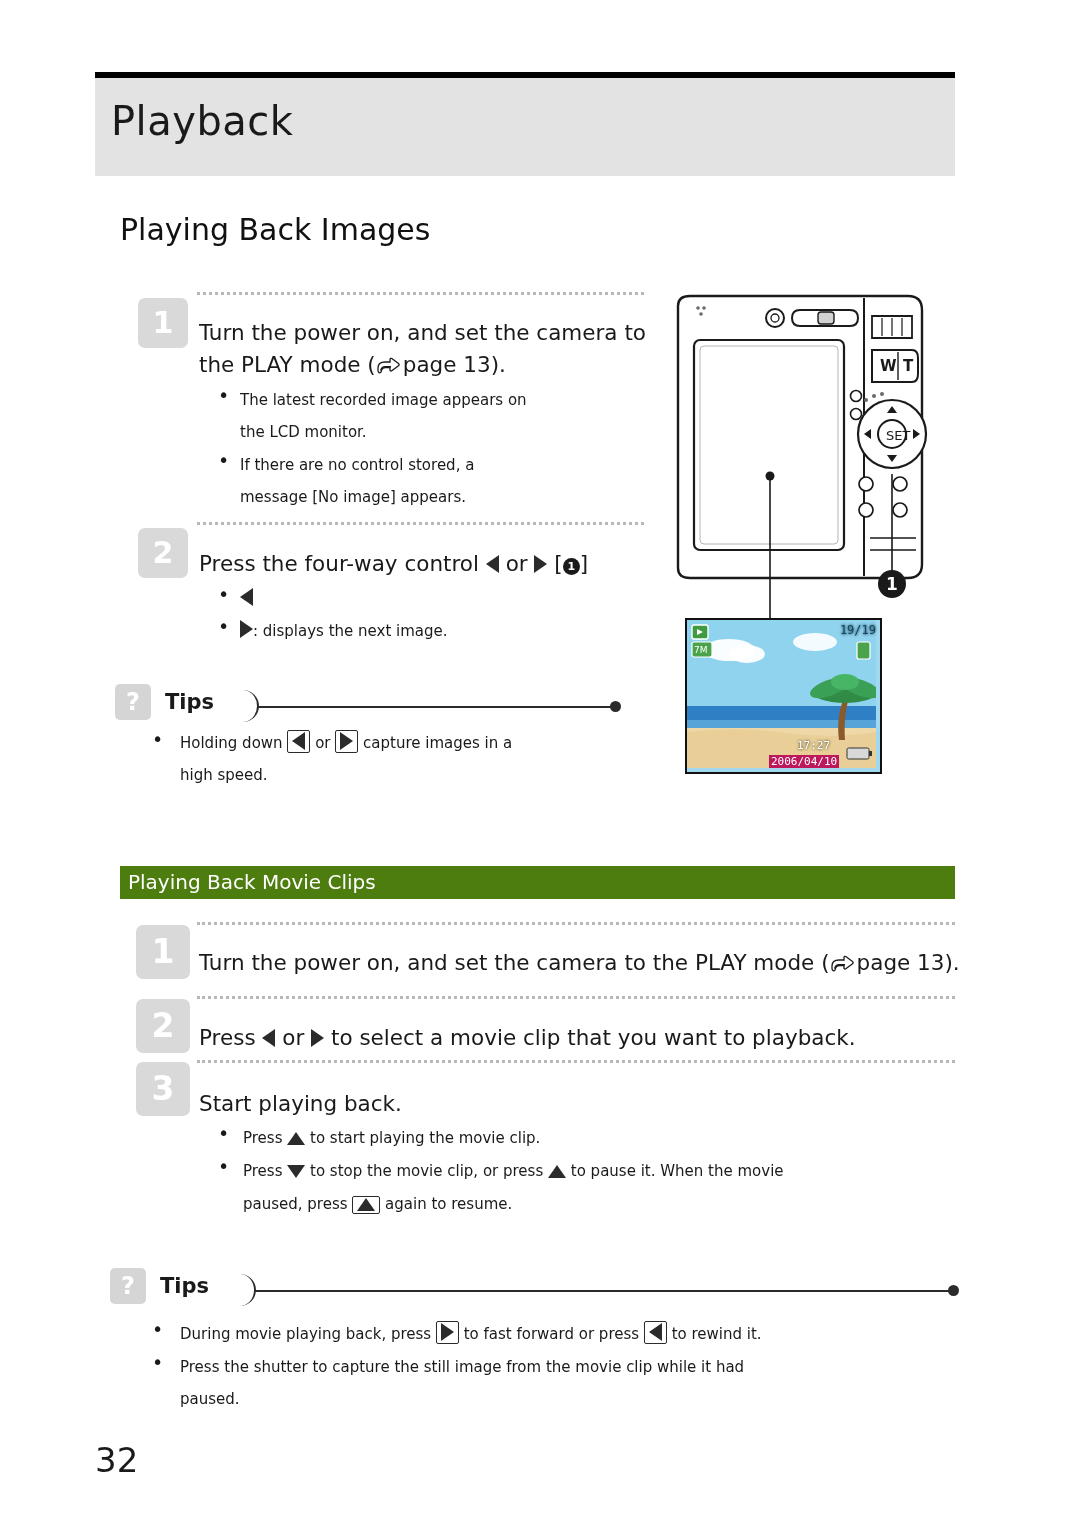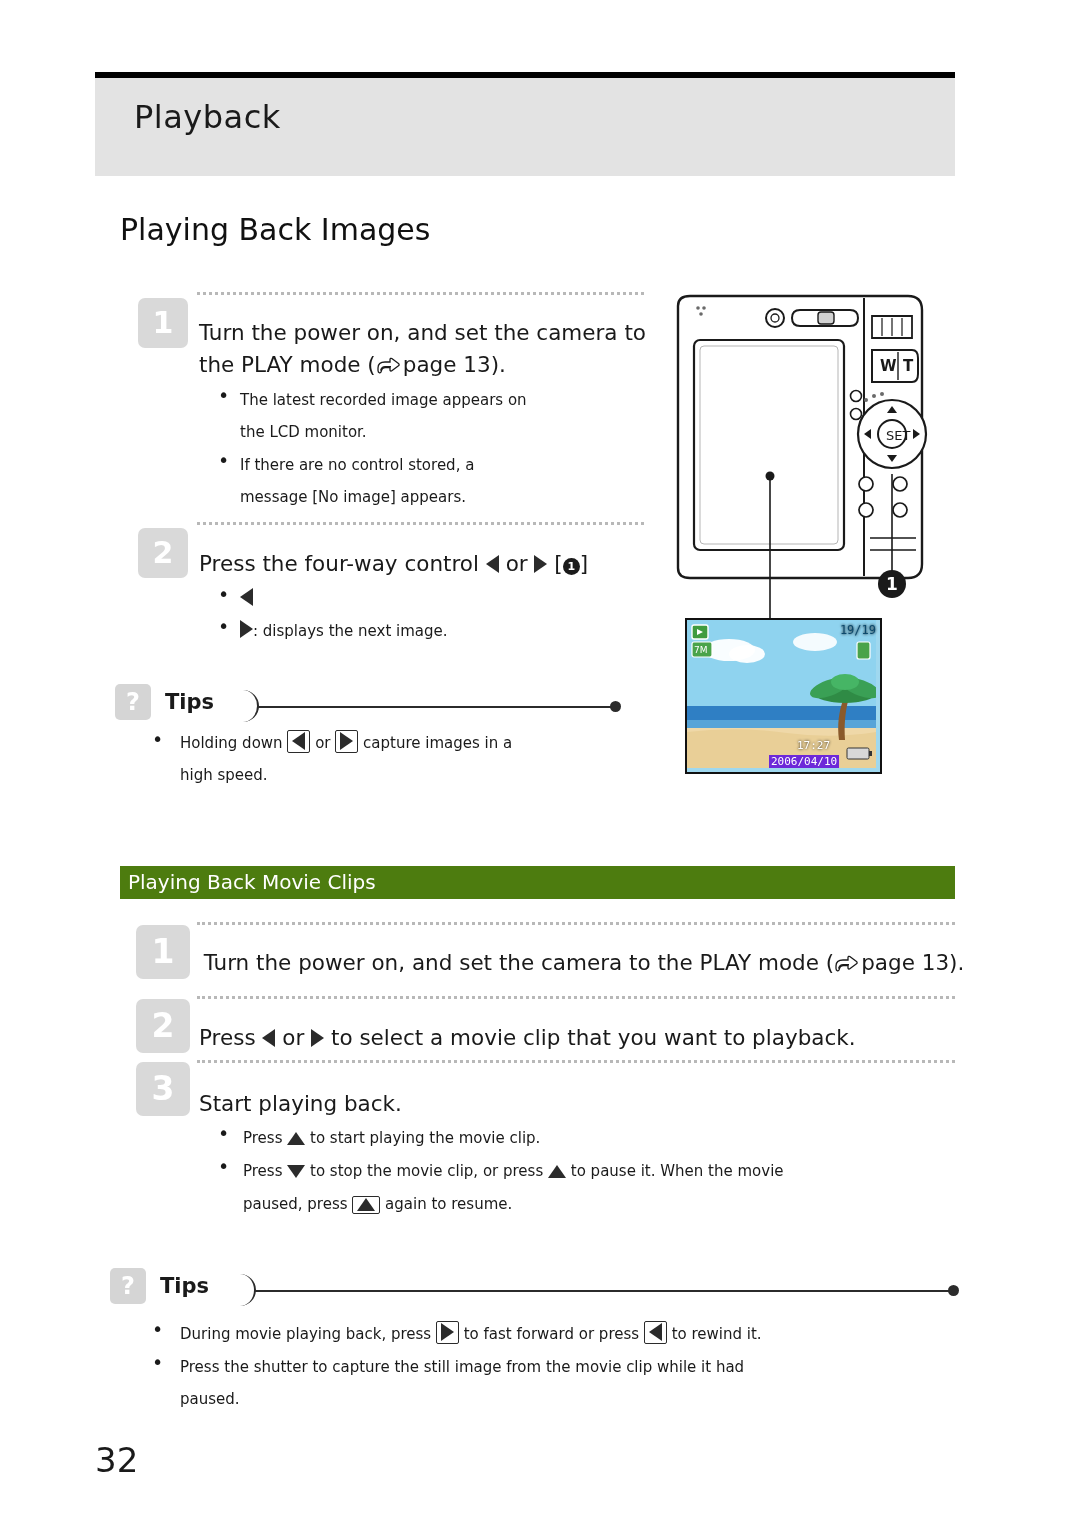--- a/index.html
+++ b/index.html
@@ -35,23 +35,23 @@
   .header-band {
     position: absolute;
     left: 0;
     top: 6px;
     width: 860px;
     height: 98px;
     background: #e3e3e3;
   }
   .header-title {
     position: absolute;
-    left: 39px;
+    left: 16px;
     top: 26px;
-    font-size: 32px;
+    font-size: 40px;
     font-weight: normal;
     letter-spacing: 0.5px;
     color: #1a1a1a;
   }
 
   
   .section-title {
     position: absolute;
     left: 120px;
     top: 212px;
@@ -420,30 +420,30 @@
     <rect x="5" y="22" width="20" height="15" rx="2" fill="#4aa34a" stroke="#ffffff" stroke-width="1.2"></rect>
     <text x="7" y="33" font-family="DejaVu Sans, sans-serif" font-size="9" fill="#ffffff">7M</text>
 
     <rect x="160" y="128" width="22" height="11" rx="1.5" fill="#d8d8d8" stroke="#333" stroke-width="1"></rect>
     <rect x="182" y="131" width="3" height="5" fill="#333"></rect>
 
     <rect x="170" y="22" width="13" height="17" rx="2" fill="#4aa34a" stroke="#ffffff" stroke-width="1.2"></rect>
   </svg>
   <div style="position:absolute; right:4px; top:3px; color:#0c4a6e; font-size:12px; font-family:'DejaVu Sans Mono',monospace; text-shadow:0 0 3px #000;">19/19</div>
   <div style="position:absolute; left:110px; bottom:20px; color:#fff; font-size:11px; font-family:'DejaVu Sans Mono',monospace; text-shadow:0 0 3px #000;">17:27</div>
-  <div style="position:absolute; left:82px; bottom:4px; color:#fff; font-size:11px; font-family:'DejaVu Sans Mono',monospace; background:#6d28d9; padding:0 2px;">2006/04/10</div>
+  <div style="position:absolute; left:82px; bottom:4px; color:#fff; font-size:11px; font-family:'DejaVu Sans Mono',monospace; background:#be185d; padding:0 2px;">2006/04/10</div>
 </div>
 
 <div class="subband">
   <span>Playing Back Movie Clips</span>
 </div>
 
 <div class="dots" style="left:197px; top:922px; width:758px;"></div>
 <div class="step-box big" style="left:136px; top:925px;">1</div>
-<div class="txt big" style="left:199px; top:947px; width:770px;text-align:center;">
+<div class="txt big" style="left:199px; top:947px; width:770px;">
   <span>Turn the power on, and set the camera to the PLAY mode (</span><span class="hand-icon"><svg width="26" height="18" viewBox="0 0 26 18">
         <path d="M2 11 C2 7,5 5,9 5 L14 5 L14 2.5 C14 1.5,15 1,15.8 1.6 L22.5 6.6 C23.3 7.2,23.3 8.2,22.5 8.8 L15.8 13.8 C15 14.4,14 13.9,14 12.9 L14 10.5 L9.5 10.5 C7 10.5,5.6 12,5.2 14.5 C5.1 15.4,4.3 16,3.5 15.8 C2.6 15.6,2 14.7,2 13.6 Z" fill="none" stroke="#1a1a1a" stroke-width="1.3"></path>
         <path d="M4.5 13.5 C5 11.6,6.6 9.6,9.3 9.6 L15 9.6" fill="none" stroke="#1a1a1a" stroke-width="1.1"></path>
       </svg></span><span>page</span><span>&nbsp;</span><span>13</span><span>).</span>
 </div>
 
 <div class="dots" style="left:197px; top:996px; width:758px;"></div>
 <div class="step-box big" style="left:136px; top:999px;">2</div>
 <div class="txt big" style="left:199px; top:1022px; width:770px;">
   <span>Press</span>

